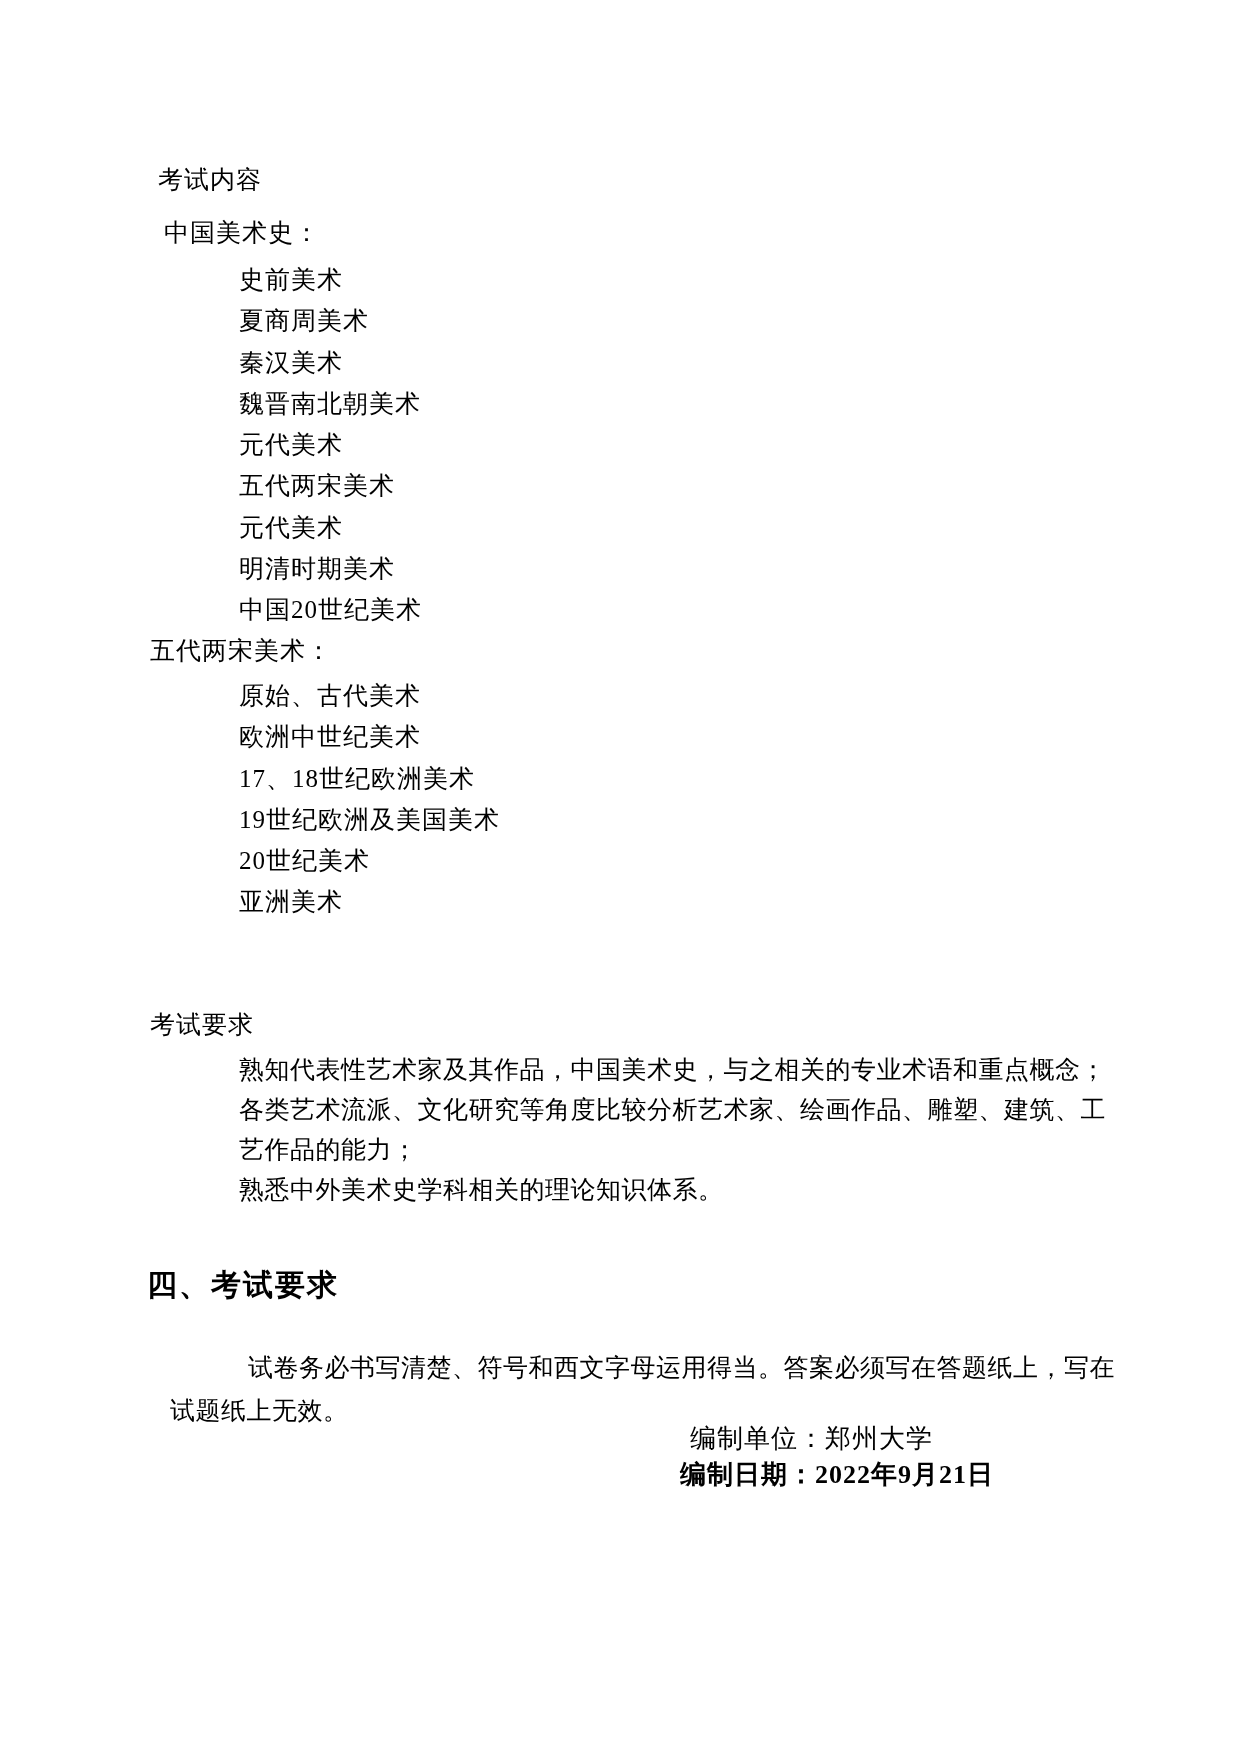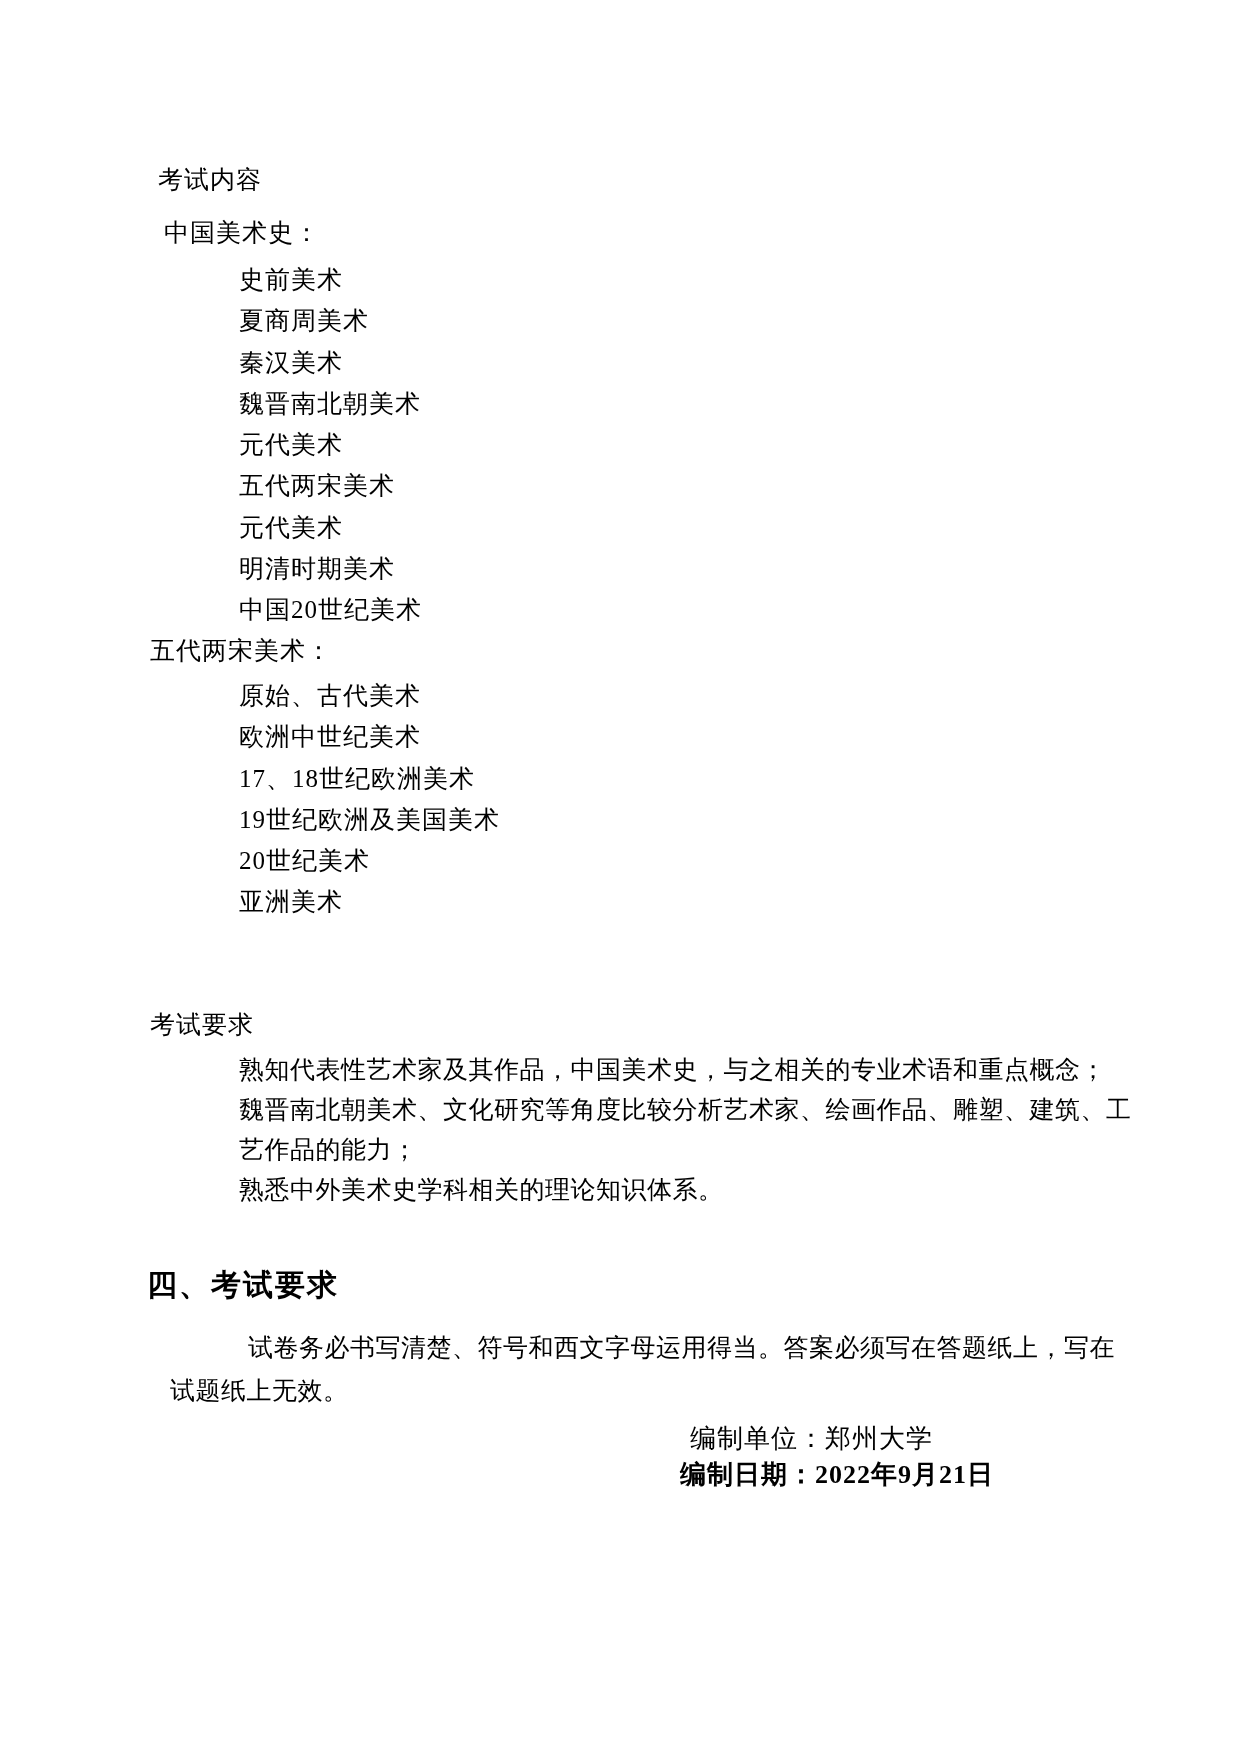--- a/index.html
+++ b/index.html
@@ -41,21 +41,21 @@
     font-family: "Liberation Sans", "DejaVu Sans", sans-serif;
     white-space: pre;
     letter-spacing: 2px;
   }
   .para .line {
     font-size: 25px;
     line-height: 43px;
     white-space: pre;
     letter-spacing: 0.5px;
   }
-  .para .line.first { padding-left: 78px; }
+  .para .line.first { padding-left: 78px; margin-top: 20px; }
   .footer-line {
     font-size: 26px;
     line-height: 28px;
     white-space: pre;
     letter-spacing: 1px;
   }
 </style>
 </head>
 <body>
 
@@ -83,21 +83,21 @@
   <div class="line">17、18世纪欧洲美术</div>
   <div class="line">19世纪欧洲及美国美术</div>
   <div class="line">20世纪美术</div>
   <div class="line">亚洲美术</div>
 </div>
 
 <div class="abs label" style="left:150px; top:1011px;">考试要求</div>
 
 <div class="abs req" style="left:239px; top:1050px;">
   <div class="line">熟知代表性艺术家及其作品，中国美术史，与之相关的专业术语和重点概念；</div>
-  <div class="line">魏晋南北朝美术、文化研究等角度比较分析艺术家、绘画作品、雕塑、建筑、工</div>
+  <div class="line">各类艺术流派、文化研究等角度比较分析艺术家、绘画作品、雕塑、建筑、工</div>
   <div class="line">艺作品的能力；</div>
   <div class="line">熟悉中外美术史学科相关的理论知识体系。</div>
 </div>
 
 <div class="abs heading" style="left:147px; top:1268px;">四、考试要求</div>
 
 <div class="abs para" style="left:170px; top:1326px;">
   <div class="line first">试卷务必书写清楚、符号和西文字母运用得当。答案必须写在答题纸上，写在</div>
   <div class="line">试题纸上无效。</div>
 </div>

